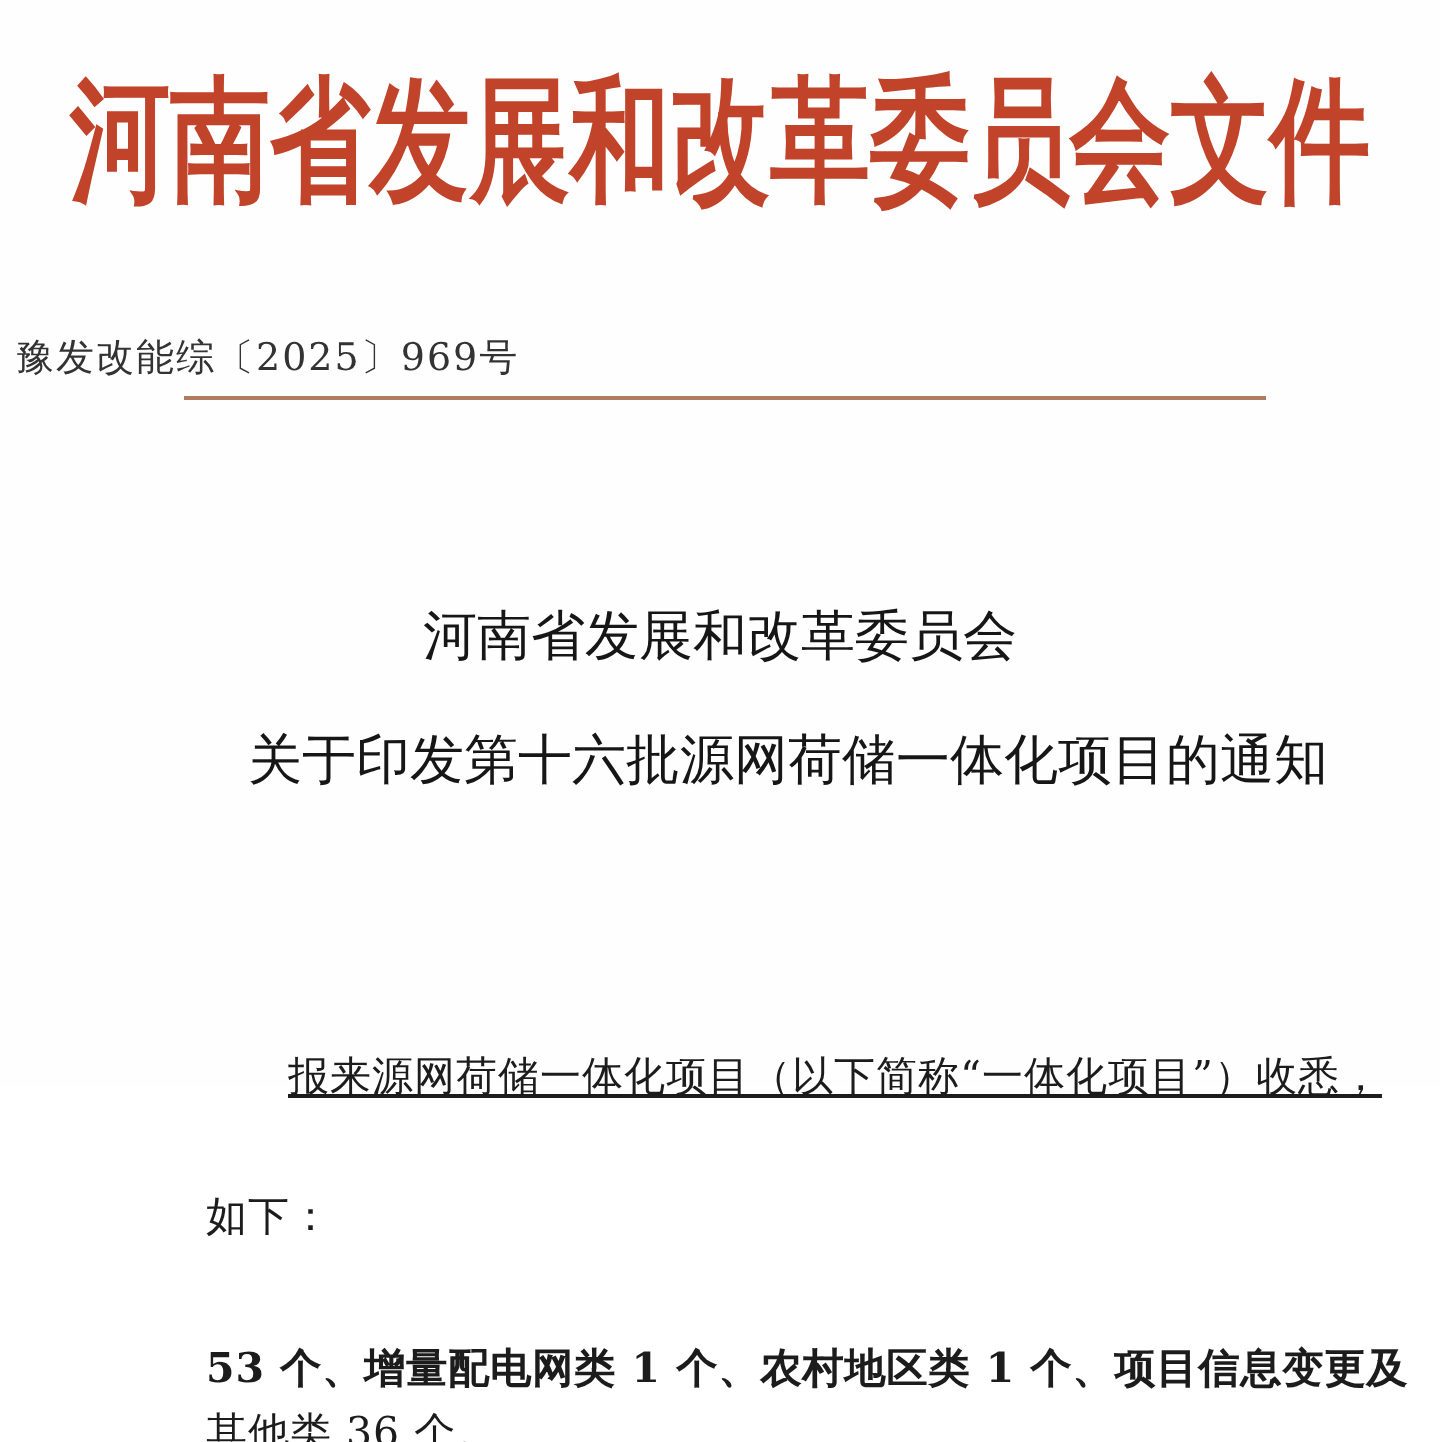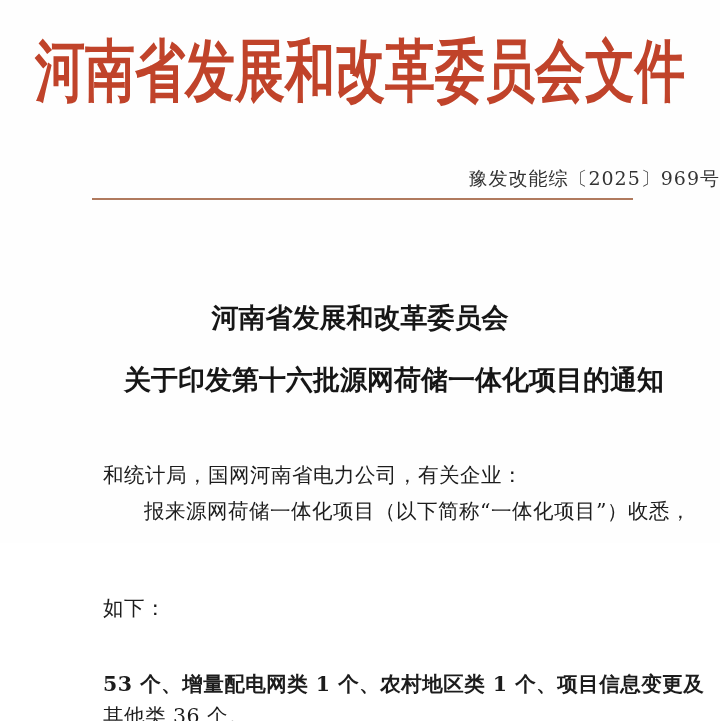--- a/index.html
+++ b/index.html
@@ -35,42 +35,42 @@
       color: #c0432a;
       line-height: 72px;
       transform: scaleY(1.35);
       transform-origin: center top;
     }
     .doc-number {
       position: absolute;
       left: 0;
       top: 166px;
       width: 720px;
-      text-align: right;
+      text-align: left;
       font-size: 19px;
       color: #333333;
       letter-spacing: 1px;
       padding-left: 8px;
       box-sizing: border-box;
     }
     .divider {
       position: absolute;
       left: 92px;
       top: 198px;
       width: 541px;
       height: 2px;
       background: #b07a5e;
     }
     .title {
       position: absolute;
       left: 0;
       width: 720px;
       text-align: center;
       font-size: 27px;
-      font-weight: bold;
+      font-weight: normal;
       color: #161616;
       letter-spacing: 0px;
     }
     .title.line1 { top: 300px; }
     .title.line2 { top: 362px; margin-left: 34px; }
     .body-text {
       position: absolute;
       left: 103px;
       width: 520px;
       font-size: 20.5px;
@@ -88,19 +88,18 @@
 
   <div class="masthead">河南省发展和改革委员会文件</div>
 
   <div class="doc-number">豫发改能综〔2025〕969号</div>
 
   <div class="divider"></div>
 
   <div class="title line1">河南省发展和改革委员会</div>
   <div class="title line2">关于印发第十六批源网荷储一体化项目的通知</div>
 
-  <div class="body-text" style="top:458px;">和统计局，国网河南省电力公司，有关企业：</div>
-  <div class="body-text indent" style="top:494px;">报来源网荷储一体化项目（以下简称“一体化项目”）收悉，</div>
+  <div class="body-text indent" style="top:521px;text-decoration:underline;">报来源网荷储一体化项目（以下简称“一体化项目”）收悉，</div>
   <div class="body-text" style="top:591px;">如下：</div>
   <div class="body-text" style="top:667px;font-weight:bold;">53 个、增量配电网类 1 个、农村地区类 1 个、项目信息变更及</div>
   <div class="body-text" style="top:699px;">其他类 36 个。</div>
 
 </div>
 
 </body></html>

